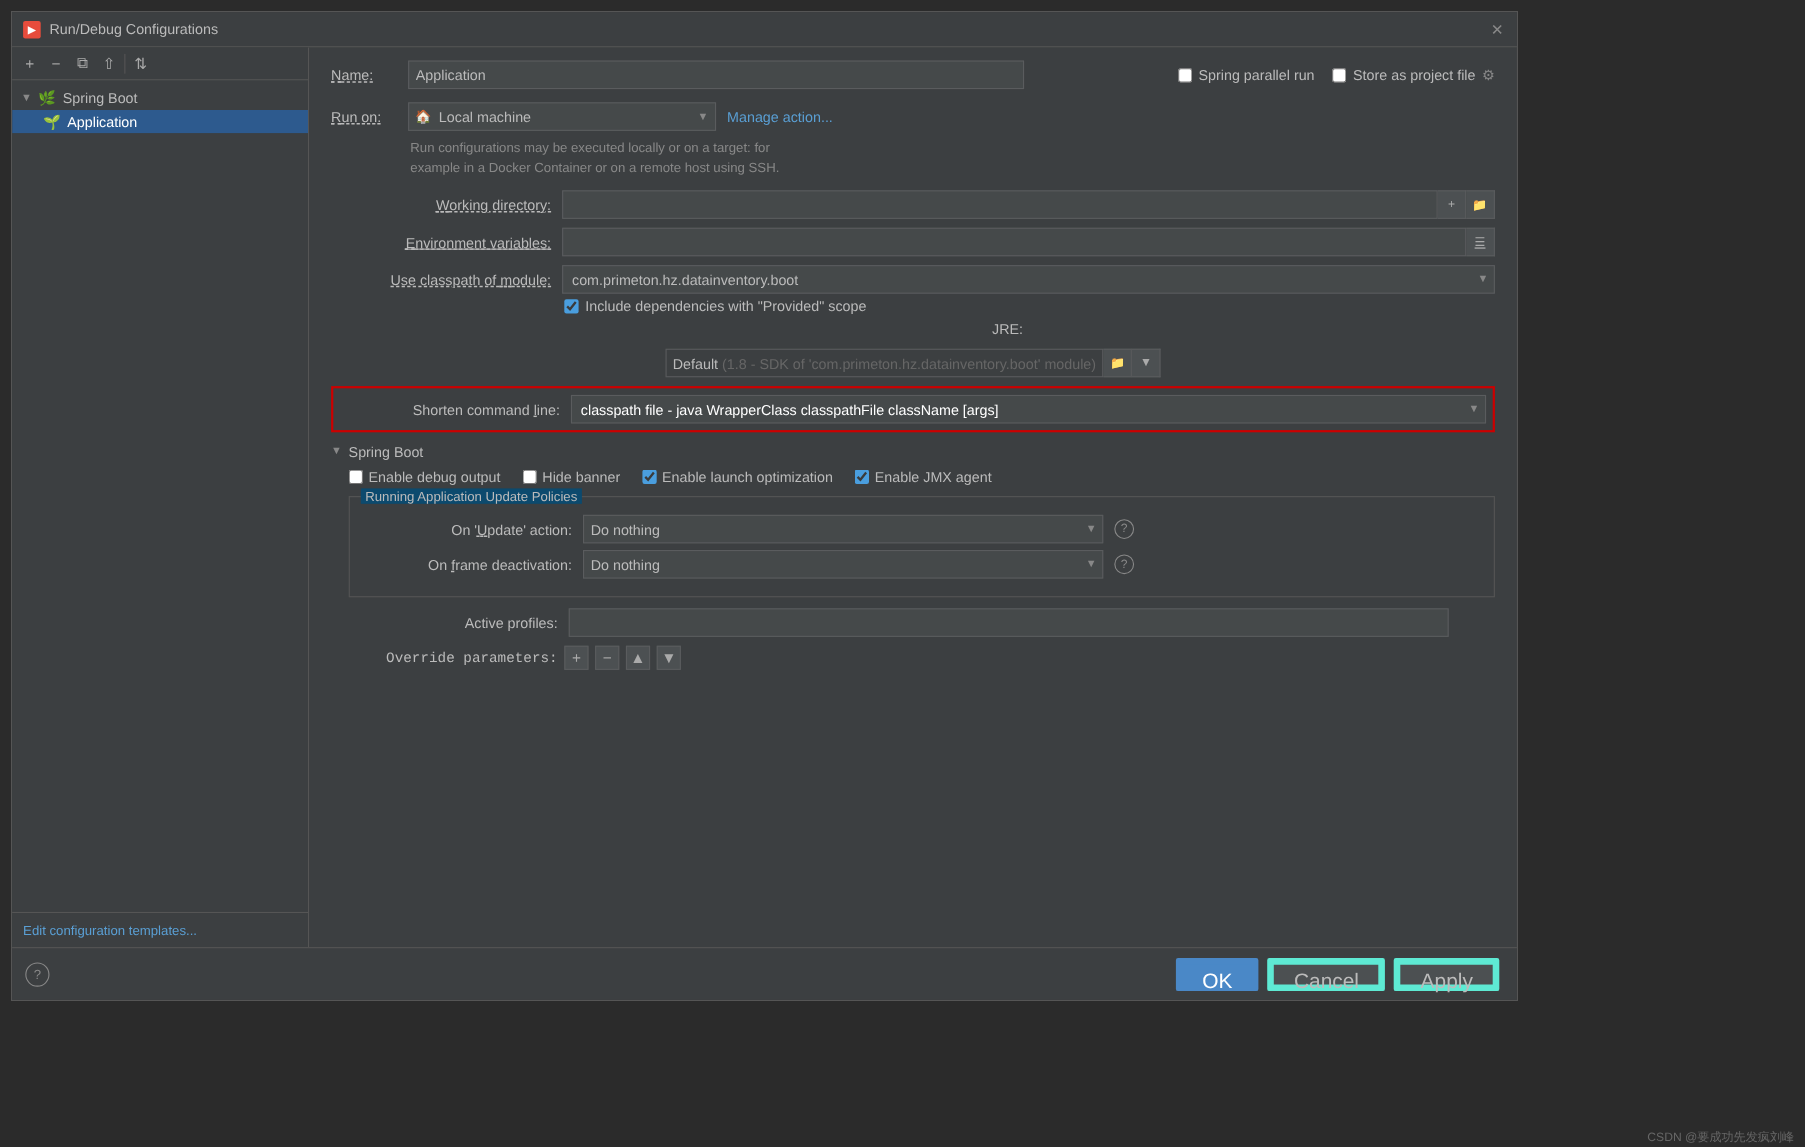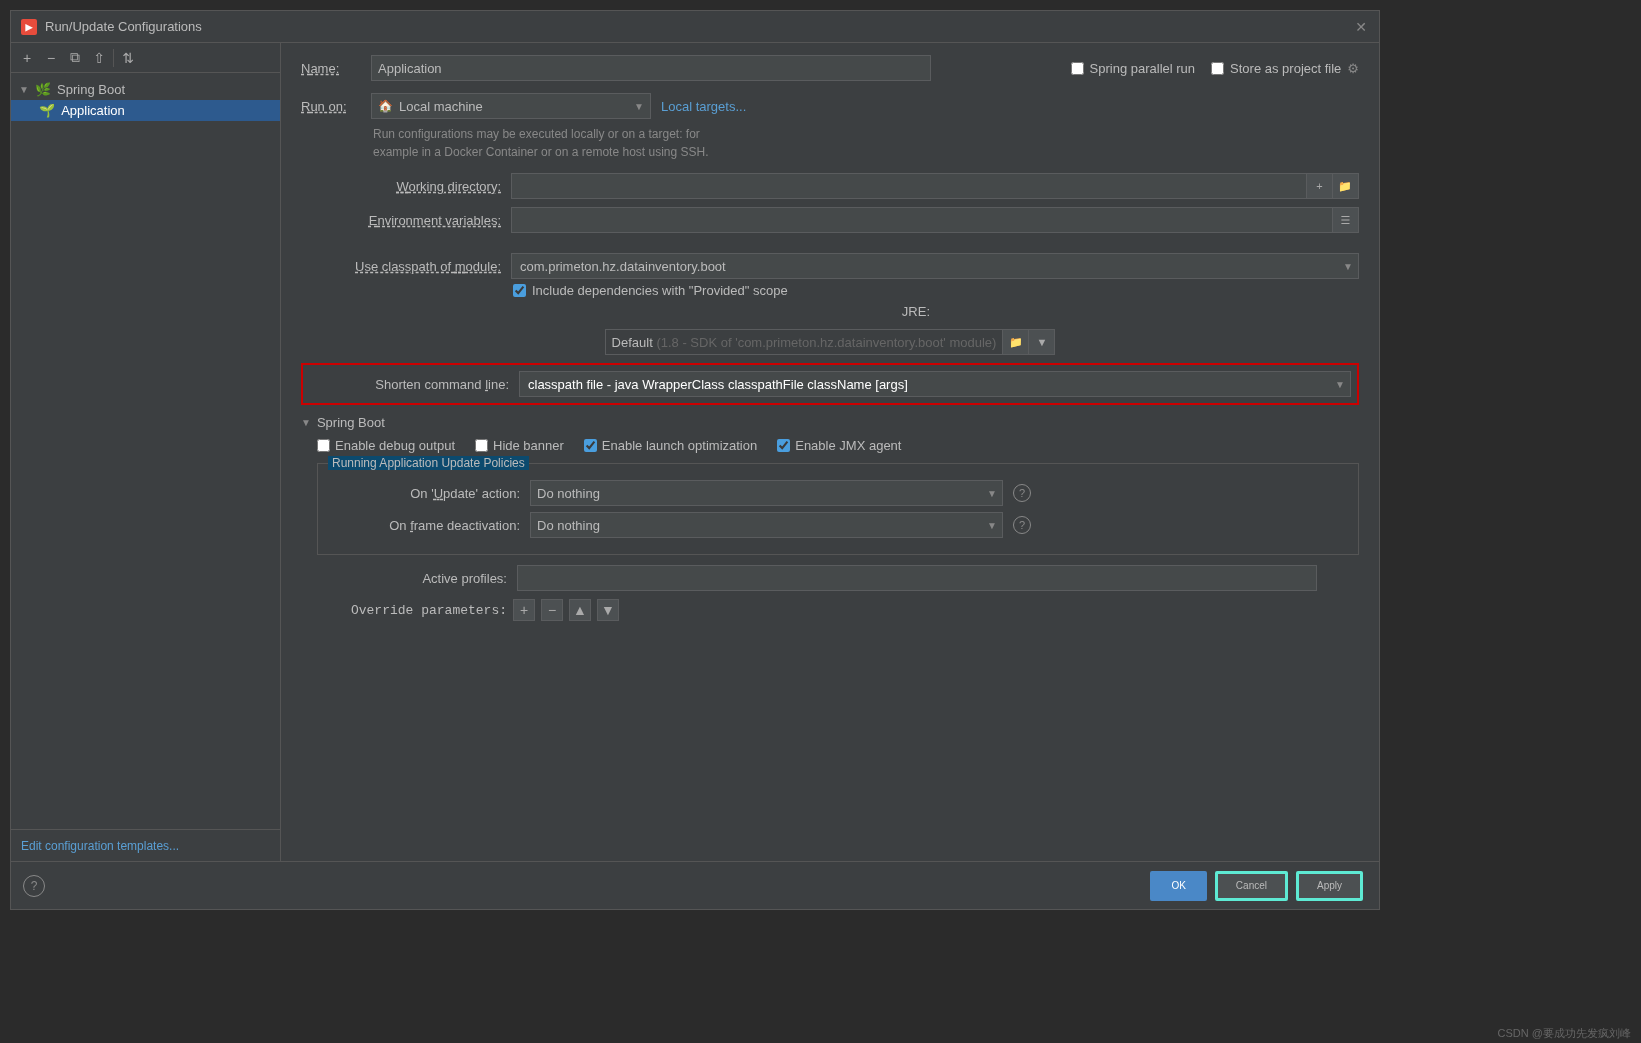--- a/index.html
+++ b/index.html
@@ -484,23 +484,23 @@
       gap: 8px;
       padding: 8px 16px;
       border-top: 1px solid #555;
       background: #3c3f41;
       flex-shrink: 0;
       height: 48px;
     }
     .action-btn {
       padding: 5px 18px;
       height: 30px;
-      font-size: 10px;
-      cursor: pointer;
-      border: 3px solid #5eead4;
+      font-size: 19px;
+      cursor: pointer;
+      border: 6px solid #5eead4;
       border-radius: 2px;
     }
     .btn-ok {
       background: #4a88c7;
       color: #fff;
       border-color: #4a88c7;
     }
     .btn-cancel {
       background: #4c5052;
       color: #bbbbbb;
@@ -542,21 +542,21 @@
     .home-icon { font-size: 12px; }
   </style>
 </head>
 <body>
 
 <div class="dialog">
 
   <div class="title-bar">
     <div class="title-bar-left">
       <div class="title-bar-icon">▶</div>
-      <span class="title-text">Run/Update Configurations</span>
+      <span class="title-text">Run/Debug Configurations</span>
     </div>
     <div class="close-btn">✕</div>
   </div>
 
   <div class="main-area">
 
     <div class="sidebar">
 
       <div class="sidebar-toolbar">
         <button class="sidebar-btn">+</button>
@@ -610,39 +610,39 @@
         <span class="runon-label">
           <span style="text-decoration:underline; text-decoration-style:dashed;">R</span>un on:
         </span>
         <div class="runon-dropdown">
           <span>
             <span class="home-icon">🏠</span>
             <span>Local machine</span>
           </span>
           <span class="dropdown-arrow">▼</span>
         </div>
-        <a href="#" class="manage-targets">Local targets...</a>
+        <a href="#" class="manage-targets">Manage action...</a>
       </div>
       <div class="runon-hint">
         Run configurations may be executed locally or on a target: for<br>
         example in a Docker Container or on a remote host using SSH.
       </div>
 
       <div class="field-row" style="margin-bottom: 8px;">
         <span class="field-label ul">
           <span style="text-decoration:underline;text-decoration-style:dashed;">W</span>orking directory:
         </span>
         <div class="field-input-wrap">
           <input type="text" class="field-input" value="" style="">
           <button class="field-input-btn">+</button>
           <button class="field-input-btn">📁</button>
         </div>
       </div>
 
-      <div class="field-row" style="margin-bottom: 20px;">
+      <div class="field-row" style="margin-bottom: 8px; text-decoration: underline;">
         <span class="field-label ul">
           <span style="text-decoration:underline;text-decoration-style:dashed;">E</span>nvironment variables:
         </span>
         <div class="field-input-wrap">
           <input type="text" class="field-input" value="" style="">
           <button class="field-input-btn">☰</button>
         </div>
       </div>
 
       <div class="field-row" style="margin-bottom: 4px;">

